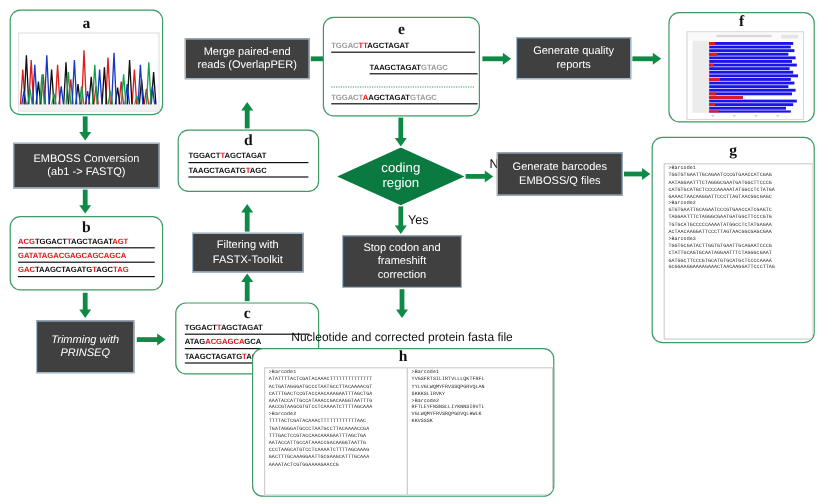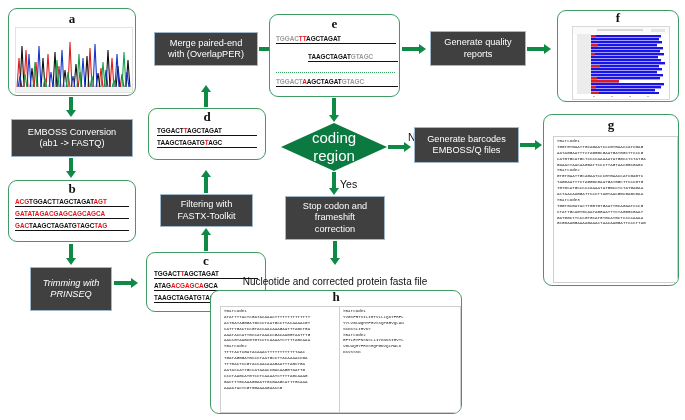--- a/index.html
+++ b/index.html
@@ -65,21 +65,21 @@
   .head-down{border-left:5px solid transparent;border-right:5px solid transparent;border-top:7px solid #0e8a46;}
   .head-up{border-left:5px solid transparent;border-right:5px solid transparent;border-bottom:7px solid #0e8a46;}
   .head-right{border-top:5px solid transparent;border-bottom:5px solid transparent;border-left:7px solid #0e8a46;}
 
   
   .diamond-wrap{position:absolute;}
   .diamond-wrap svg{display:block;}
   .diamond-label{
     position:absolute;left:0;right:0;top:0;bottom:0;
     display:flex;flex-direction:column;align-items:center;justify-content:center;
-    color:#fff;font-size:15px;line-height:1.2;text-align:center;
+    color:#fff;font-size:11px;line-height:1.2;text-align:center;
     pointer-events:none;
   }
   .branch-label{
     position:absolute;font-size:10.5px;color:#111;font-weight:normal;
   }
 
   
   .fasta{
     position:absolute;
     background:#fff;
@@ -182,21 +182,21 @@
         <span class="seqline"><span class="b">TGGACT</span><span class="r">T</span><span class="b">AGCTAGAT</span></span>
         <span class="seqline"><span class="b">TAAGCTAGATG</span><span class="r">T</span><span class="b">AGC</span></span>
       </div>
   </div>
 
   <div class="arrow-line" style="left:204px;top:91px;width:4px;height:16px;"></div>
   <div class="arrow-head head-up" style="left:201px;top:85px;"></div>
 
   <div class="proc abs" style="left:154px;top:32px;width:104px;height:34px;flex-direction:column;">
     <span>Merge paired-end</span>
-    <span>with (OverlapPER)</span>
+    <span>reads (OverlapPER)</span>
   </div>
 
   <div class="arrow-line" style="left:259px;top:47px;width:16px;height:4px;"></div>
   <div class="arrow-head head-right" style="left:274px;top:44px;"></div>
 
   <div class="panel abs" style="left:269px;top:14px;width:131px;height:83px;">
     <div class="panel-letter" style="top:1px;">e</div>
     <div class="abs" style="left:6px;top:20px;width:120px;">
       <span class="seqline"><span class="g">TGGAC</span><span class="r">TT</span><span class="b">AGCTAGAT</span></span>
     </div>

